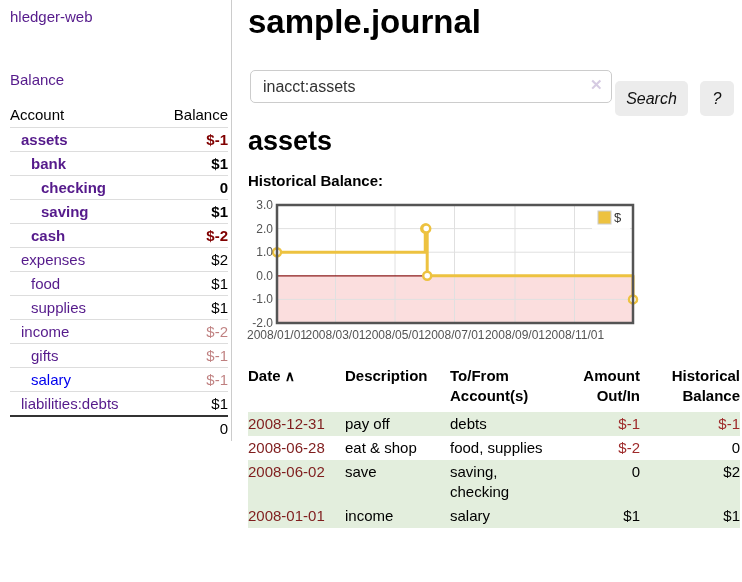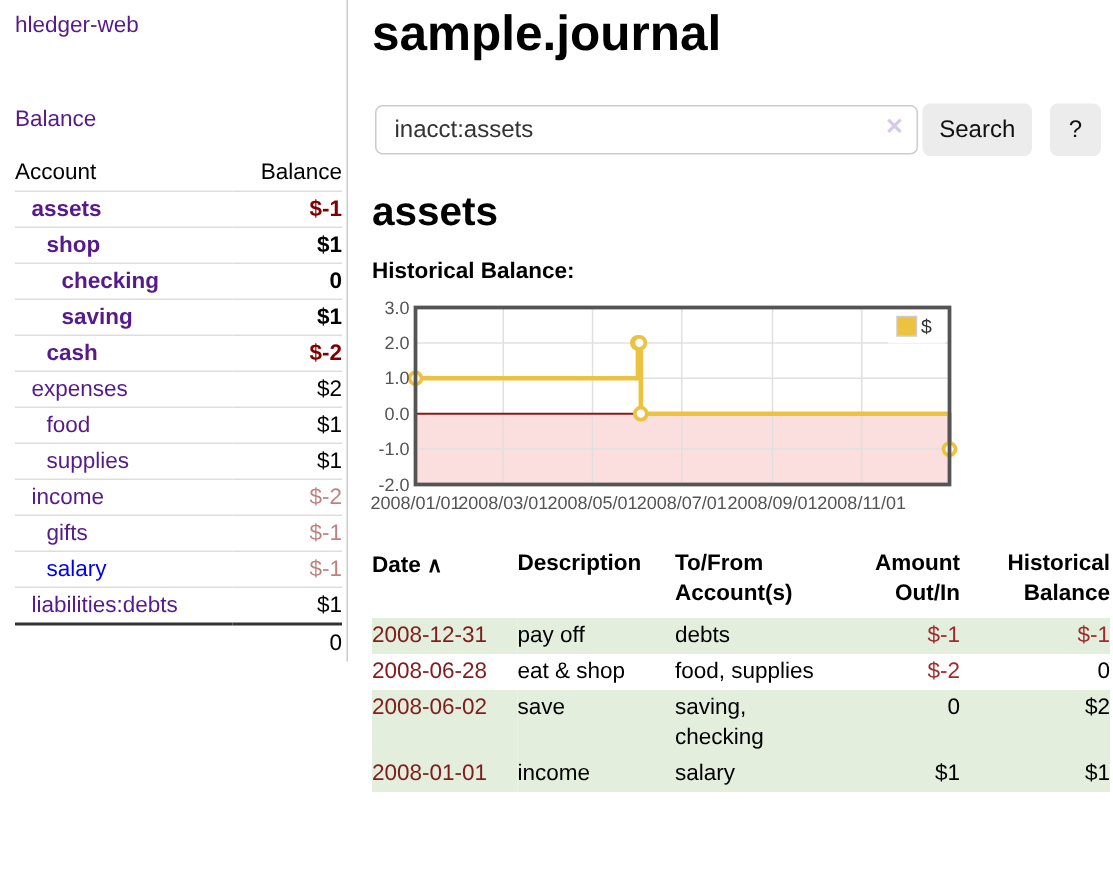--- a/index.html
+++ b/index.html
@@ -31,23 +31,23 @@
 
   
   .page-title { position: absolute; left: 248px; top: 5px; font-size: 33px;
                 font-weight: bold; line-height: 1; }
   .search-form { position: absolute; left: 250px; top: 69px; }
   .search-box { position: absolute; left: 0; top: 1px; width: 362px; height: 33px;
                 border: 1px solid #ccc; border-radius: 5px; font-size: 16px;
                 padding: 0 28px 0 12px; color: #333; font-family: "Liberation Sans", sans-serif; }
   .clear-x { position: absolute; left: 340px; top: 8px; font-size: 15px; font-weight: bold;
              color: #d6cbe2; cursor: pointer; line-height: 1; }
-  .btn { position: absolute; top: 0; height: 35px; background: #ececec; border: none;
+  .btn { position: absolute; top: 12px; height: 35px; background: #ececec; border: none;
          border-radius: 5px; font-size: 16px; color: #111; cursor: pointer;
-         font-family: "Liberation Sans", sans-serif; }
+         font-family: "Liberation Sans", sans-serif; font-style: italic; }
   .btn-search { left: 365px; width: 73px; }
   .btn-help { left: 450px; width: 34px; }
 
   .acct-title { position: absolute; left: 248px; top: 128px; font-size: 27px; font-weight: bold;
                 line-height: 1; }
   .chart-label { position: absolute; left: 248px; top: 172px; font-size: 15px; font-weight: bold; }
   .chart-wrap { position: absolute; left: 240px; top: 200px; width: 402px; height: 145px; }
 
   
   .register { position: absolute; left: 248px; top: 363px; width: 492px;
@@ -79,21 +79,21 @@
         <th>Account</th>
         <th class="bal-h">Balance</th>
       </tr>
     </thead>
     <tbody>
         <tr class="cur">
           <td class="acct d1"><a>assets</a></td>
           <td class="bal neg-strong">$-1</td>
         </tr>
         <tr class="cur">
-          <td class="acct d2"><a>shop</a></td>
+          <td class="acct d2"><a>bank</a></td>
           <td class="bal pos">$1</td>
         </tr>
         <tr class="cur">
           <td class="acct d3"><a>checking</a></td>
           <td class="bal pos">0</td>
         </tr>
         <tr class="cur">
           <td class="acct d3"><a>saving</a></td>
           <td class="bal pos">$1</td>
         </tr>

